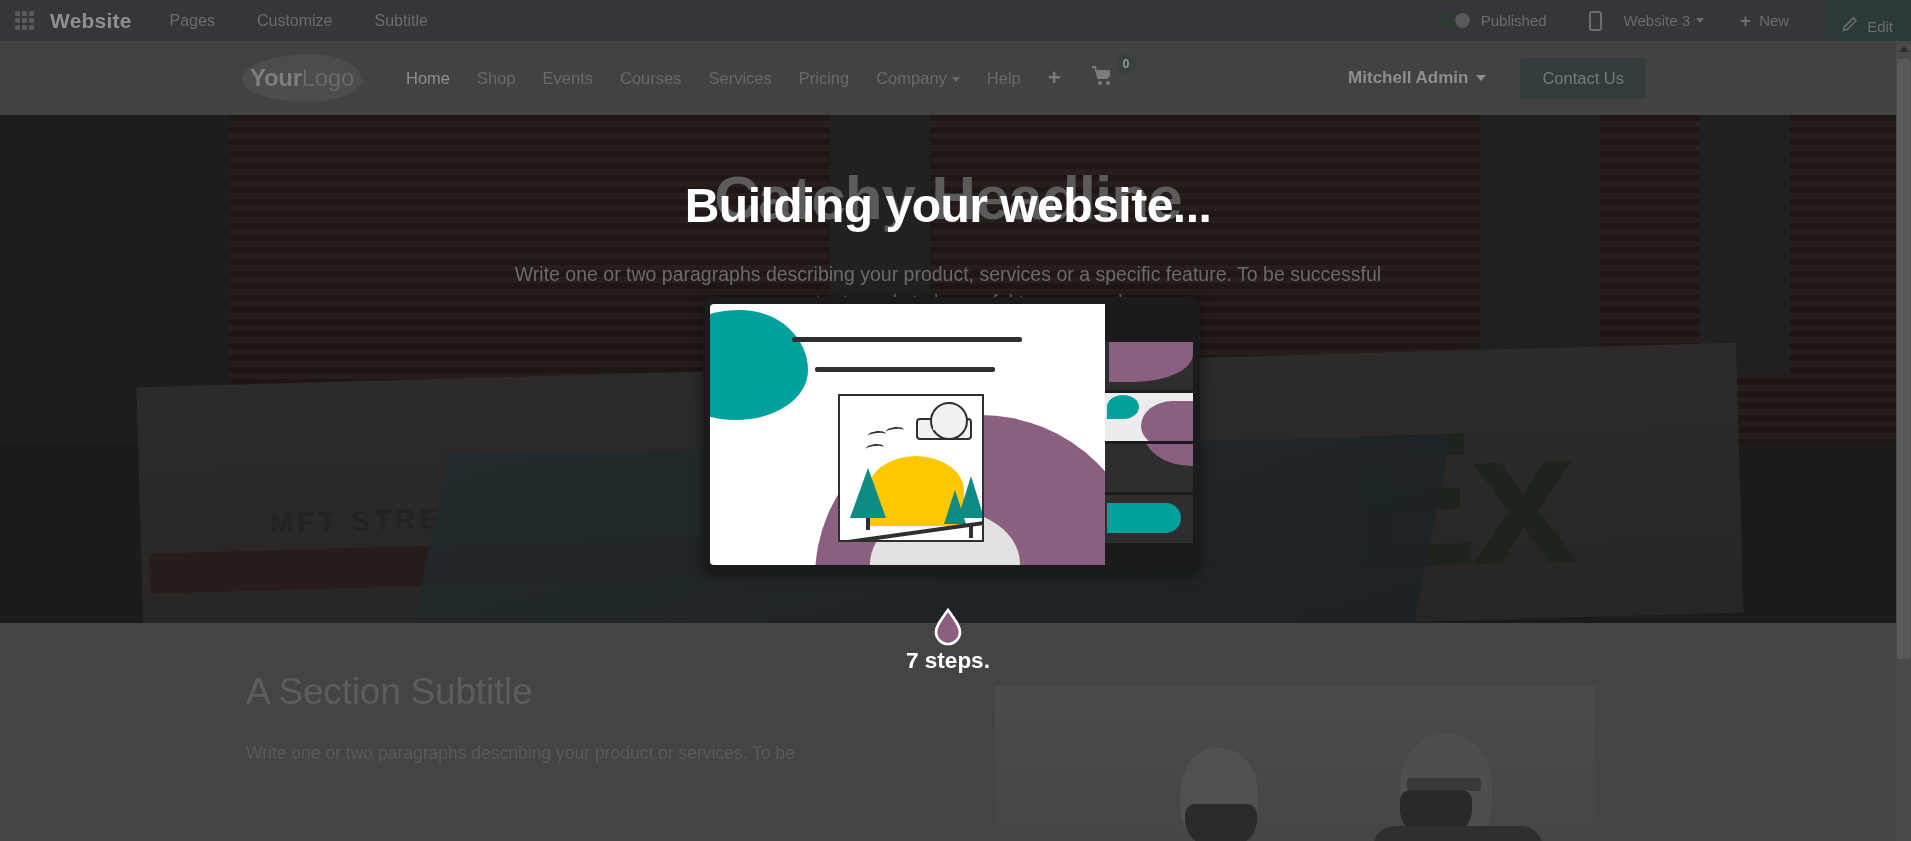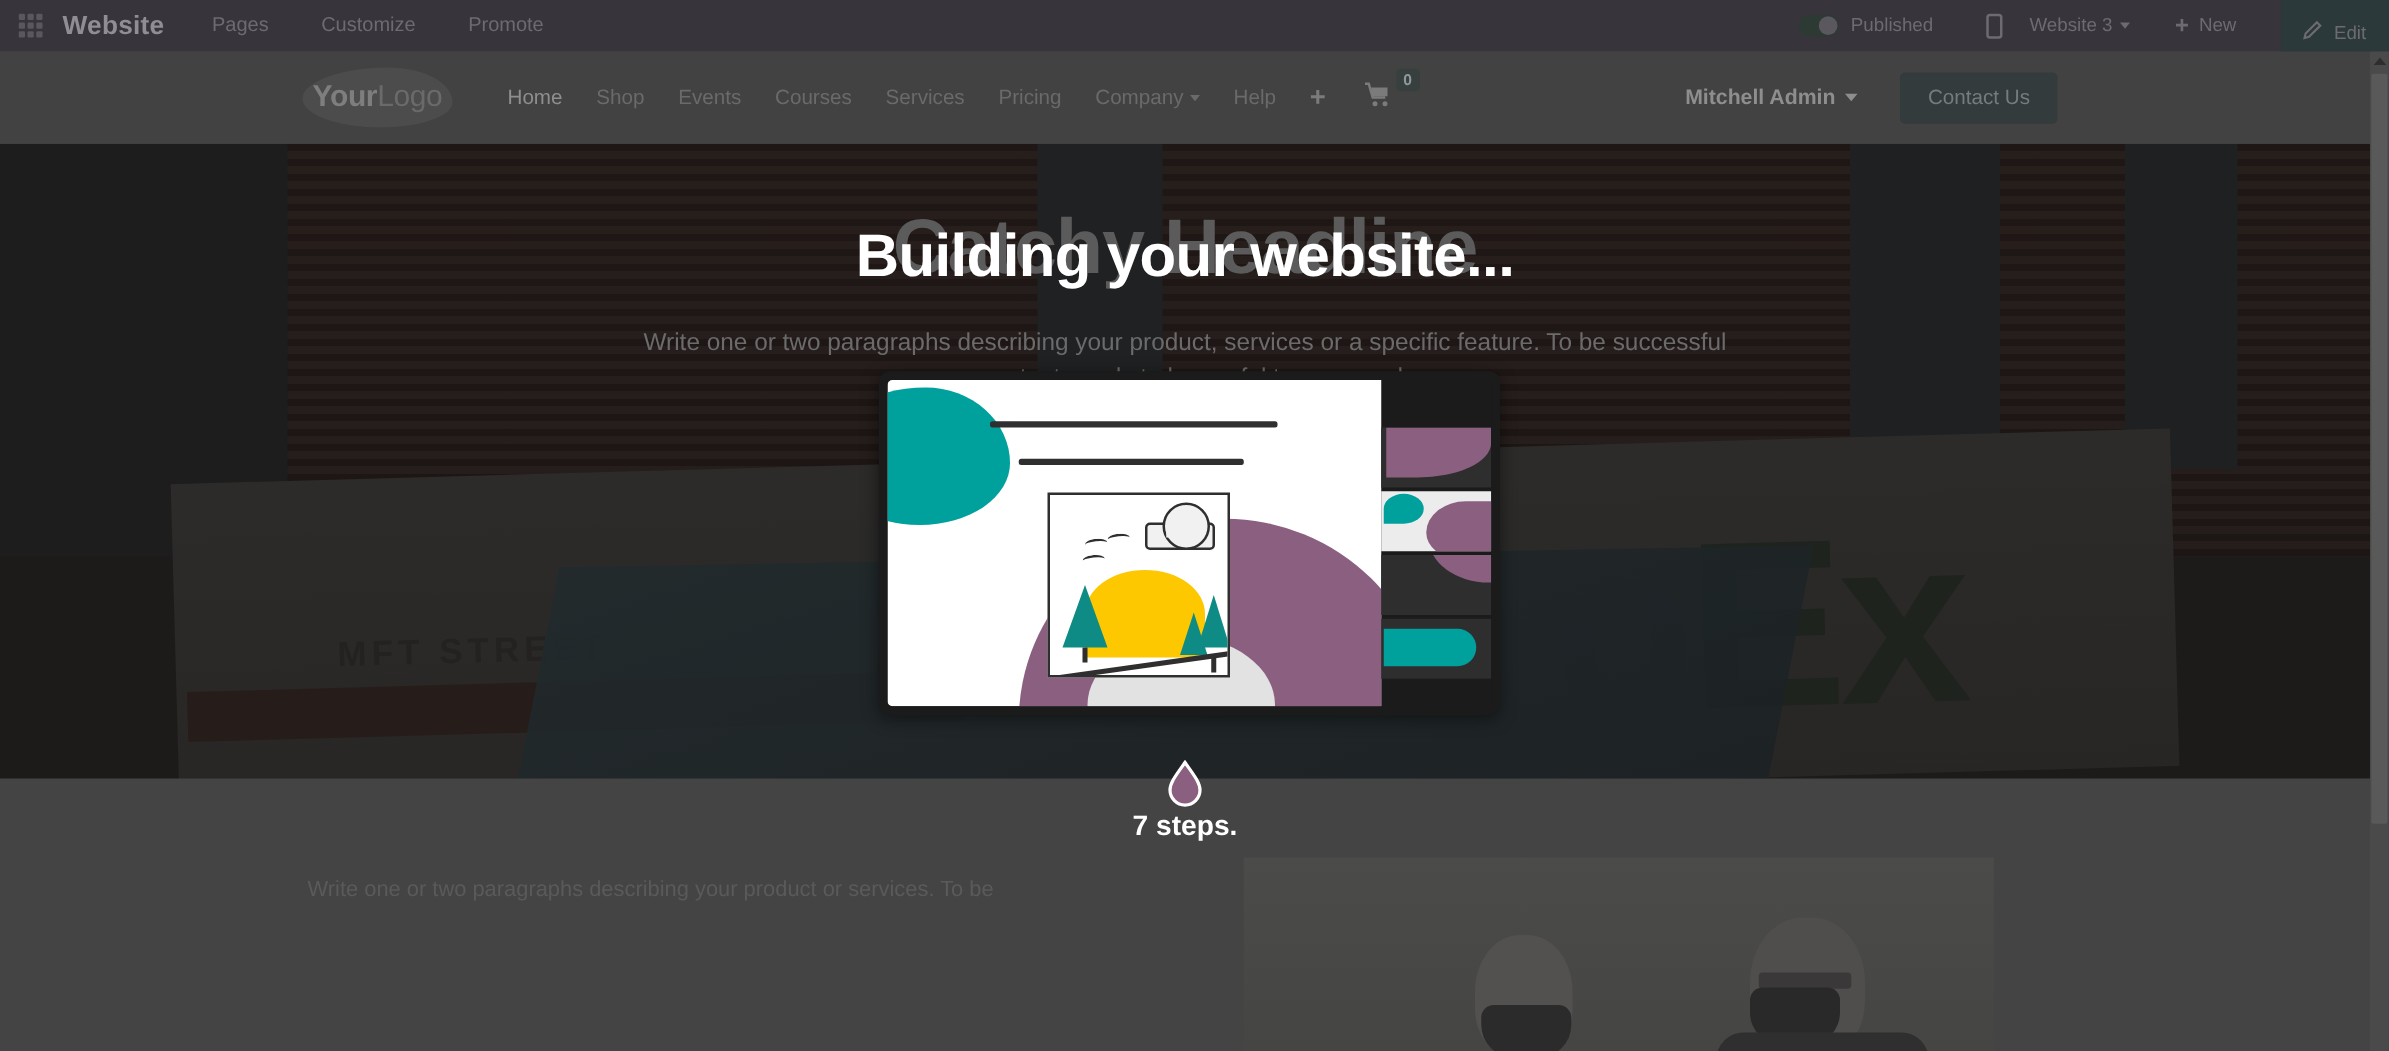--- a/index.html
+++ b/index.html
@@ -290,21 +290,21 @@
         <i></i>
         <i></i>
         <i></i>
         <i></i>
         <i></i>
       </div>
   </div>
   <div class="brand">Website</div>
   <div class="topnav-item">Pages</div>
   <div class="topnav-item">Customize</div>
-  <div class="topnav-item">Promote</div>
+  <div class="topnav-item">Subtitle</div>
 
   <div class="topbar-right">
     <div class="toggle-wrap">
       <div class="toggle"></div>
       <span class="lbl">Published</span>
     </div>
     <div class="mobile-icon"></div>
     <div class="ws-select">
       <span>Website 3</span>
       <span class="caret"></span>
@@ -381,20 +381,21 @@
   <div class="hero-darken"></div>
 
   <div class="hero-content">
     <div class="hero-title">Catchy Headline</div>
     <div class="hero-para">Write one or two paragraphs describing your product, services or a specific feature. To be successful your content needs to be useful to your readers.</div>
   </div>
 </div>
 
 <div class="section">
   <div class="section-inner">
+    <div class="section-title">A Section Subtitle</div>
     <div class="section-para">Write one or two paragraphs describing your product or services. To be</div>
   </div>
 </div>
 <div class="section-photo">
   <div class="person p1"></div>
   <div class="p1mask"></div>
   <div class="person p2"></div>
   <div class="p2glass"></div>
   <div class="p2mask"></div>
   <div class="p2body"></div>

